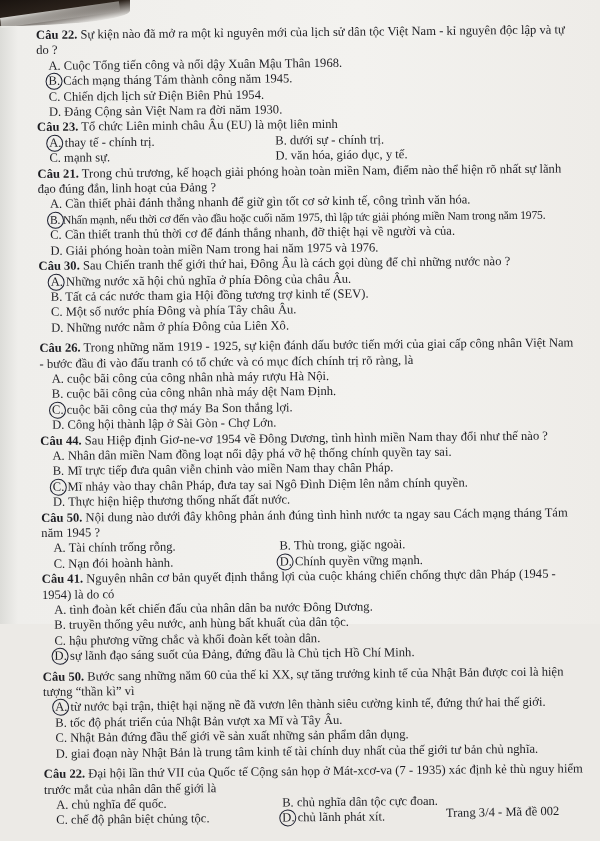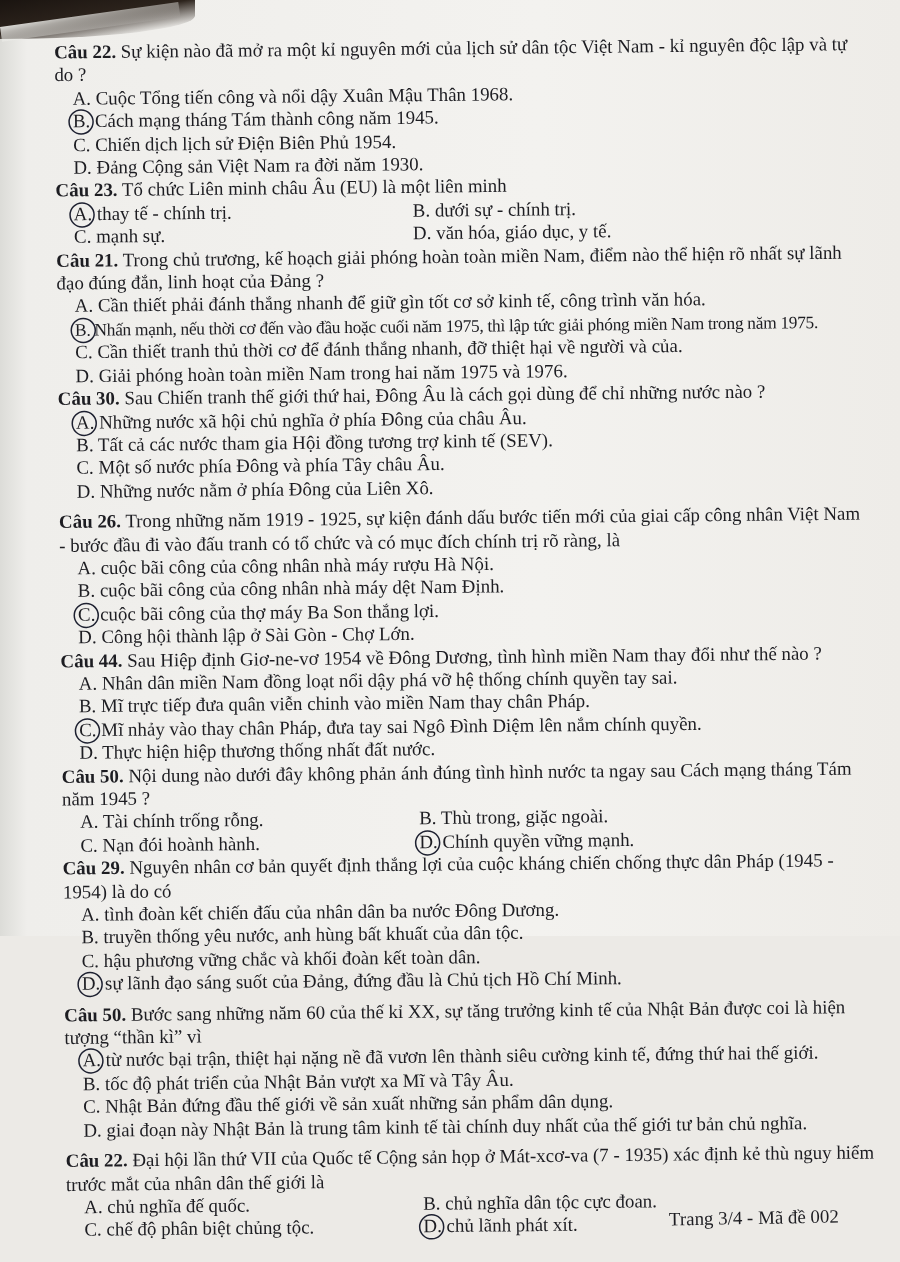--- a/index.html
+++ b/index.html
@@ -109,21 +109,21 @@
       <p class="q-stem"><span class="q-num">Câu 50.</span> <span>Nội dung nào dưới đây không phản ánh đúng tình hình nước ta ngay sau Cách mạng tháng Tám năm 1945 ?</span></p>
       <div class="grid2">
         <p class="opt"><span>A.</span> <span>Tài chính trống rỗng.</span></p>
         <p class="opt"><span>B.</span> <span>Thù trong, giặc ngoài.</span></p>
         <p class="opt"><span>C.</span> <span>Nạn đói hoành hành.</span></p>
         <p class="opt"><span class="circled">D.</span> <span>Chính quyền vững mạnh.</span></p>
       </div>
     </div>
 
     <div class="q">
-      <p class="q-stem"><span class="q-num">Câu 29.</span> <span>Nguyên nhân cơ bản quyết định thắng lợi của cuộc kháng chiến chống thực dân Pháp (1945 - 1954) là do có</span></p>
+      <p class="q-stem"><span class="q-num">Câu 41.</span> <span>Nguyên nhân cơ bản quyết định thắng lợi của cuộc kháng chiến chống thực dân Pháp (1945 - 1954) là do có</span></p>
       <p class="opt"><span>A.</span> <span>tình đoàn kết chiến đấu của nhân dân ba nước Đông Dương.</span></p>
       <p class="opt"><span>B.</span> <span>truyền thống yêu nước, anh hùng bất khuất của dân tộc.</span></p>
       <p class="opt"><span>C.</span> <span>hậu phương vững chắc và khối đoàn kết toàn dân.</span></p>
       <p class="opt"><span class="circled">D.</span> <span>sự lãnh đạo sáng suốt của Đảng, đứng đầu là Chủ tịch Hồ Chí Minh.</span></p>
     </div>
 
     <div class="gap"></div>
 
     <div class="q">
       <p class="q-stem"><span class="q-num">Câu 50.</span> <span>Bước sang những năm 60 của thế kỉ XX, sự tăng trưởng kinh tế của Nhật Bản được coi là hiện tượng “thần kì” vì</span></p>

